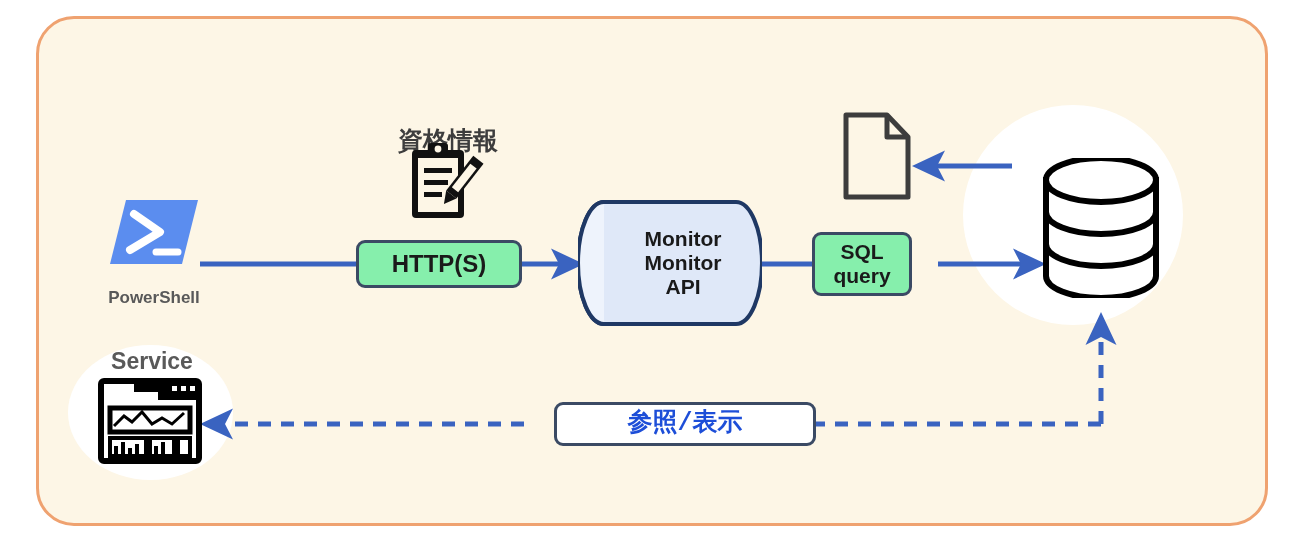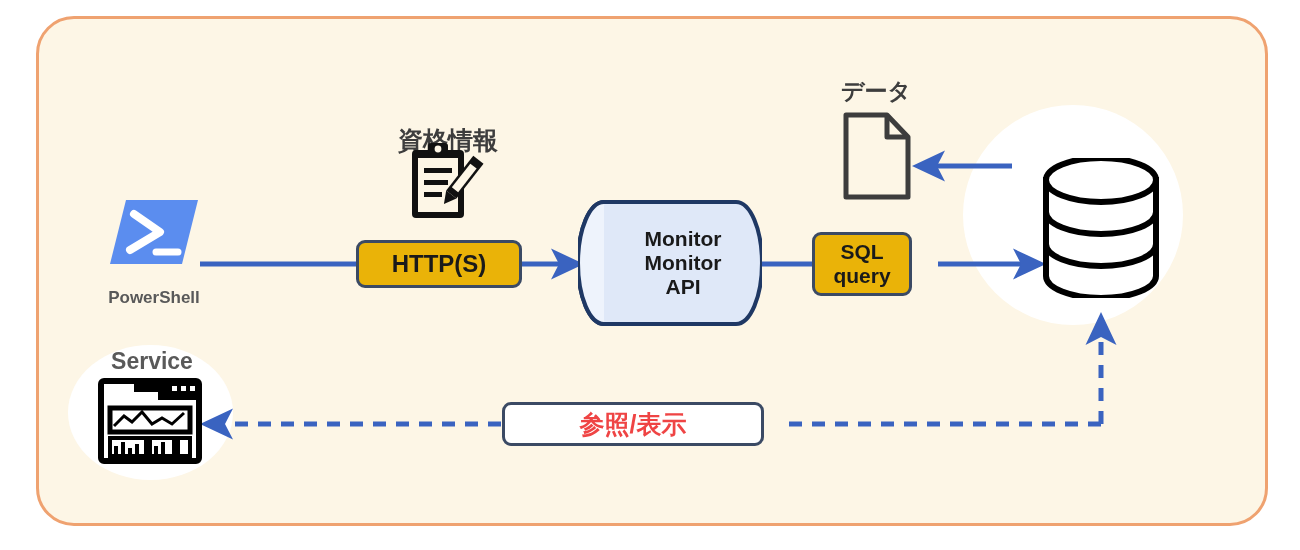--- a/index.html
+++ b/index.html
@@ -54,21 +54,21 @@
   .caption-jp {
     position: absolute;
     text-align: center;
     color: #3d3d3d;
     font-weight: bold;
     white-space: nowrap;
   }
   .pill {
     position: absolute;
     box-sizing: border-box;
-    background: #eab308;
+    background: #86efac;
     border: 3px solid #3b4a64;
     border-radius: 9px;
     color: #1a1a1a;
     font-weight: bold;
     display: flex;
     align-items: center;
     justify-content: center;
     text-align: center;
     line-height: 1.12;
   }
@@ -166,21 +166,20 @@
       <span>Monitor</span>
       <span>API</span>
     </div>
   </div>
 
   <div class="pill" style="left:812px; top:232px; width:100px; height:64px; font-size:21px; flex-direction:column;">
     <span>SQL</span>
     <span>query</span>
   </div>
 
-  <div class="caption-jp" style="left:800px; top:76px; width:152px; font-size:23px;">データ</div>
   <div class="node" style="left:843px; top:112px; width:68px; height:88px;">
     <svg width="68" height="88" viewBox="0 0 68 88">
       <path d="M3,3 L44,3 L65,25 L65,85 L3,85 Z" fill="#fdf6e6" stroke="#3d3d3d" stroke-width="5" stroke-linejoin="round"></path>
       <path d="M44,3 L44,25 L65,25" fill="none" stroke="#3d3d3d" stroke-width="5" stroke-linejoin="round"></path>
     </svg>
   </div>
 
   <div class="caption" style="left:975px; top:76px; width:200px; font-size:25px; line-height:1.2;">
   </div>
   <div class="node" style="left:1038px; top:158px; width:126px; height:140px;">
@@ -207,15 +206,15 @@
       <rect x="23" y="64" width="4" height="12" fill="#000000"></rect>
       <rect x="30" y="70" width="4" height="6" fill="#000000"></rect>
       <rect x="37" y="66" width="4" height="10" fill="#000000"></rect>
       <rect x="52" y="60" width="24" height="18" fill="none" stroke="#000000" stroke-width="4"></rect>
       <rect x="56" y="68" width="4" height="8" fill="#000000"></rect>
       <rect x="63" y="64" width="4" height="12" fill="#000000"></rect>
       <rect x="80" y="60" width="12" height="18" fill="none" stroke="#000000" stroke-width="4"></rect>
     </svg>
   </div>
 
-  <div class="pill pill-white" style="left:502px; top:402px; width:262px; height:44px; font-size:25px; color:#ef4444;">参照/表示</div>
+  <div class="pill pill-white" style="left:554px; top:402px; width:262px; height:44px; font-size:25px; color:#1d4ed8;font-family:Liberation Mono, monospace;">参照/表示</div>
 
 </div>
 
 </body></html>

